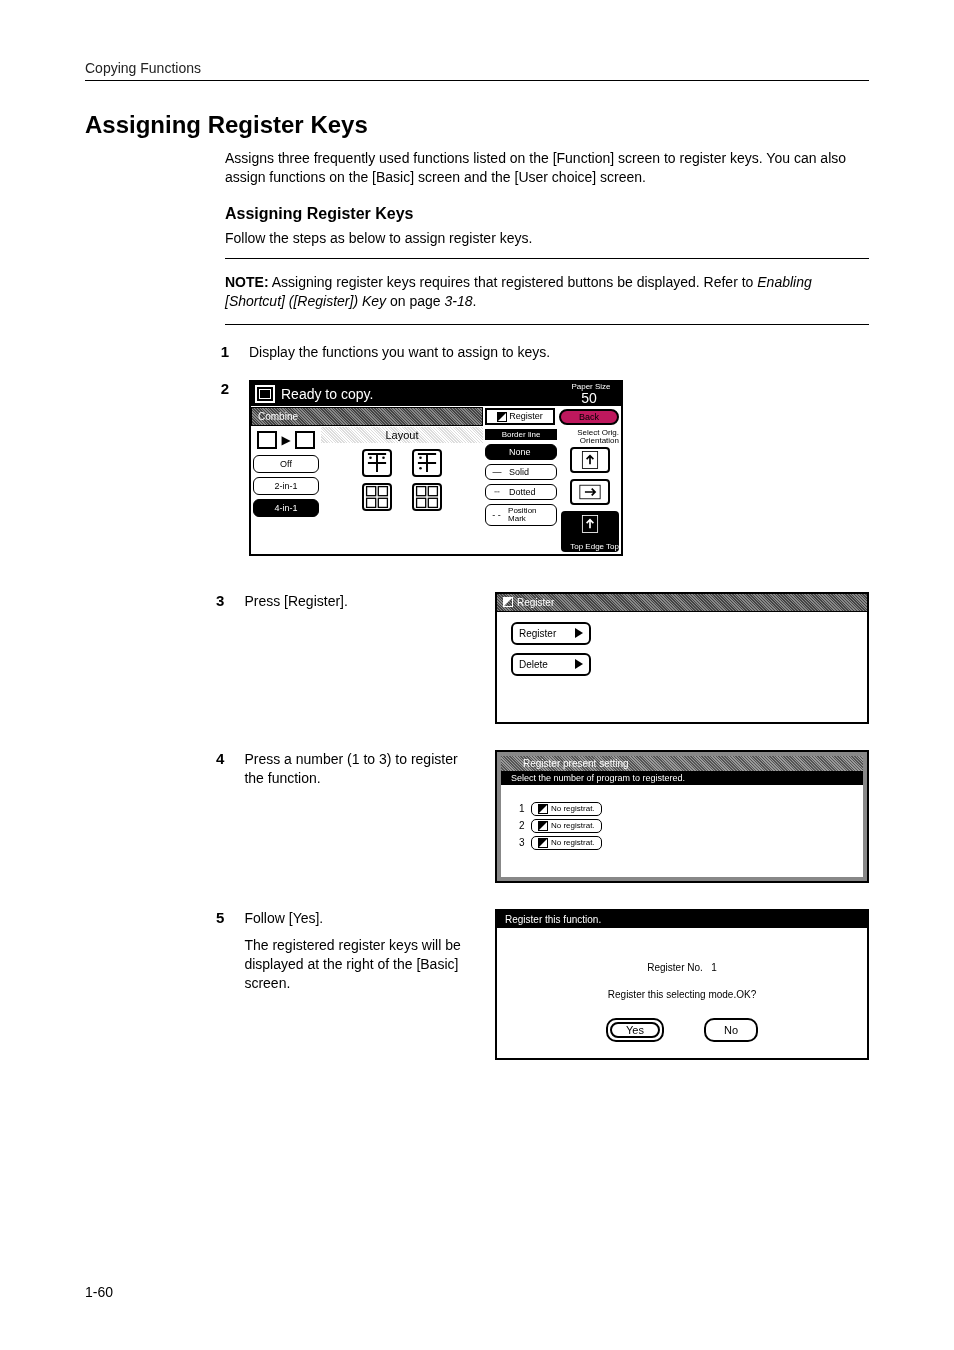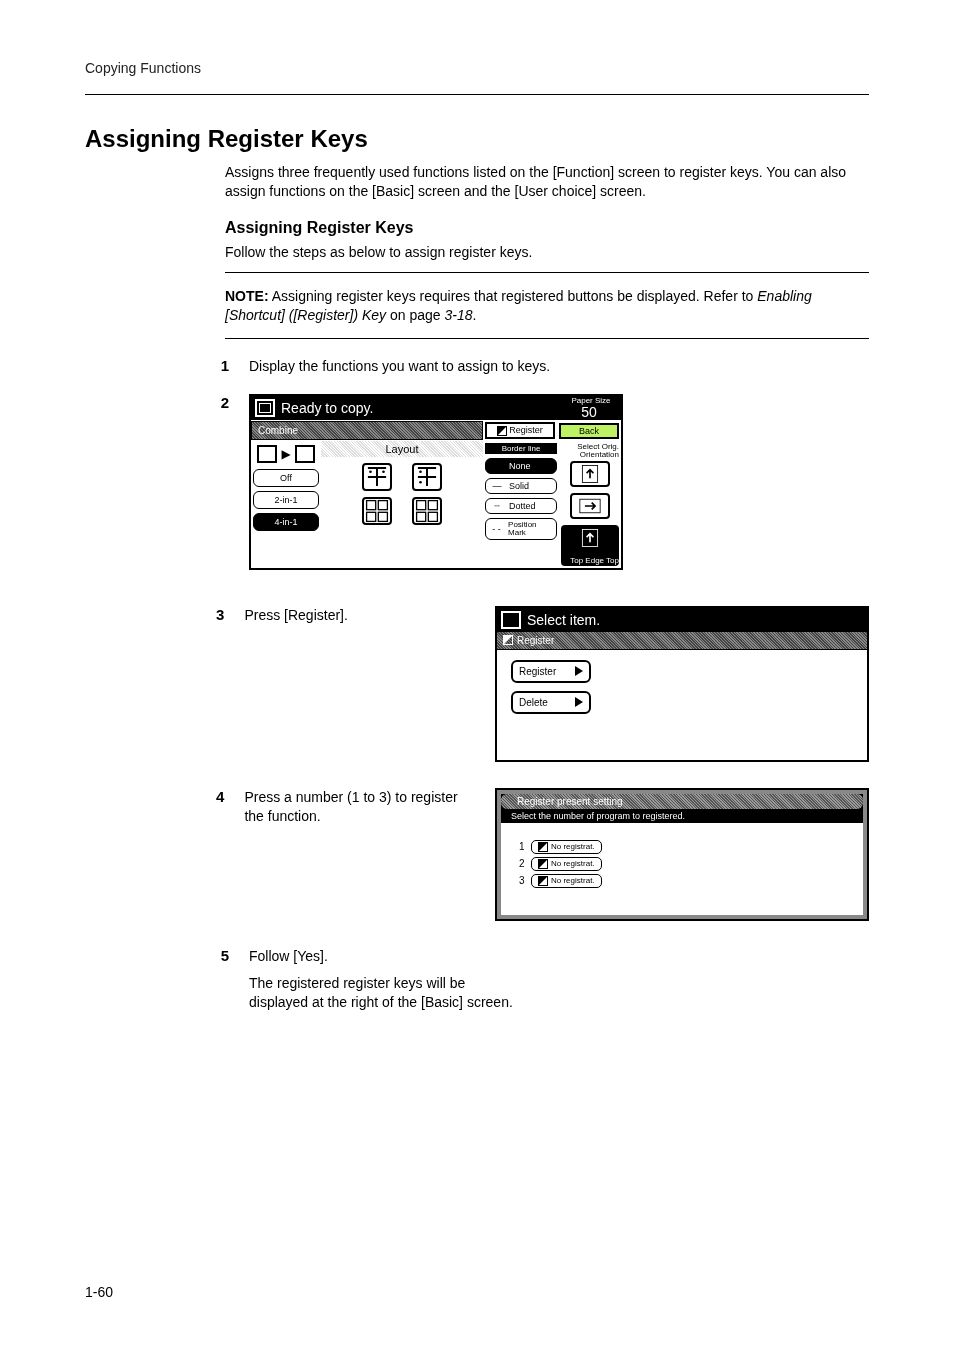--- a/index.html
+++ b/index.html
@@ -14,21 +14,21 @@
     box-sizing: border-box;
   }
   .page {
     padding: 60px 85px 40px 85px;
     box-sizing: border-box;
   }
   .running-header {
     font-size: 14px;
     color: #222;
     border-bottom: 1px solid #000;
-    padding-bottom: 18px;
+    padding-bottom: 4px;
     margin-bottom: 30px;
   }
   h1.main-heading {
     font-size: 24px;
     font-weight: bold;
     margin: 0 0 10px 0;
   }
   .body-indent {
     margin-left: 140px;
   }
@@ -157,25 +157,25 @@
     display:inline-block;
     width:8px;height:8px;
     border:1px solid #000;
     margin-right:2px;
     vertical-align:middle;
     background: linear-gradient(135deg,#000 49%, #fff 51%);
   }
   .s1-back-btn {
     width: 60px;
     border: 2px solid #000;
-    border-radius: 0;
+    border-radius: 8px;
     font-size: 9px;
     text-align: center;
     padding: 1px 0;
-    background: #bef264;
+    background: #be185d;
     margin: 2px;
   }
   .s1-body {
     display: flex;
   }
   .s1-left {
     width: 70px;
     padding: 2px;
   }
   .s1-left .opt {
@@ -288,23 +288,22 @@
     border-top:5px solid transparent;border-bottom:5px solid transparent;
     border-left:8px solid #000;
   }
 
   
   .s3 { width: 370px; border:2px solid #000; }
   .s3-head{
     background:#000;color:#fff;border:4px solid #888;border-bottom:none;
   }
   .s3-head .t1{
-    font-size:10px;padding:2px 16px;
+    font-size:10px;padding:2px 22px;
     background: repeating-linear-gradient(45deg,#555,#555 1px,#999 1px,#999 2px);
-    border-radius: 6px;
   }
   .s3-head .t2{
     font-size:9px;padding:2px 10px;color:#fff;background:#000;
   }
   .s3-body{
     background:#fff;padding:14px 18px 24px 18px;
     border:4px solid #888;border-top:none;
   }
   .s3-row{
     display:flex;align-items:center;font-size:10px;margin:3px 0;
@@ -489,24 +488,20 @@
   </div>
 
   <div class="step-row" style="margin-left:108px; margin-top:36px;">
     <div class="step-num">3</div>
     <div class="step-text-col">
       <div>Press [Register].</div>
     </div>
     <div class="step-screen-col">
 
       <div class="screen s2">
-        <div class="s2-title">
-          <span class="doc-icon"></span>
-          <span>Select item.</span>
-        </div>
         <div class="s2-tab">Register</div>
         <div class="s2-body">
           <div class="s2-btn">
             <span>Register</span>
             <span class="arr"></span>
           </div>
           <div class="s2-btn">
             <span>Delete</span>
             <span class="arr"></span>
           </div>
@@ -550,17 +545,33 @@
       </div>
     </div>
   </div>
 
   <div class="step-row" style="margin-left:108px; margin-top:26px;">
     <div class="step-num">5</div>
     <div class="step-text-col">
       <div>Follow [Yes].</div>
       <div style="margin-top:8px">The registered register keys will be displayed at the right of the [Basic] screen.</div>
     </div>
+    <div class="step-screen-col">
+
+      <div class="s4">
+        <div class="s4-head">Register this function.</div>
+        <div class="s4-body">
+          <div class="line">
+            <span>Register No.</span>&nbsp;&nbsp;&nbsp;<span>1</span>
+          </div>
+          <div class="line" style="margin-top:16px">Register this selecting mode.OK?</div>
+          <div class="s4-btns">
+            <div class="b primary"><span>Yes</span></div>
+            <div class="b"><span>No</span></div>
+          </div>
+        </div>
+      </div>
+    </div>
   </div>
 
 </div>
 
 <div class="page-num">1-60</div>
 
 </body></html>

